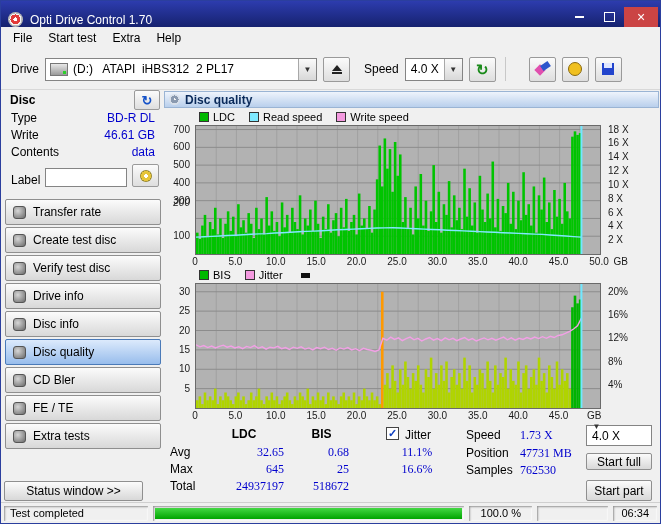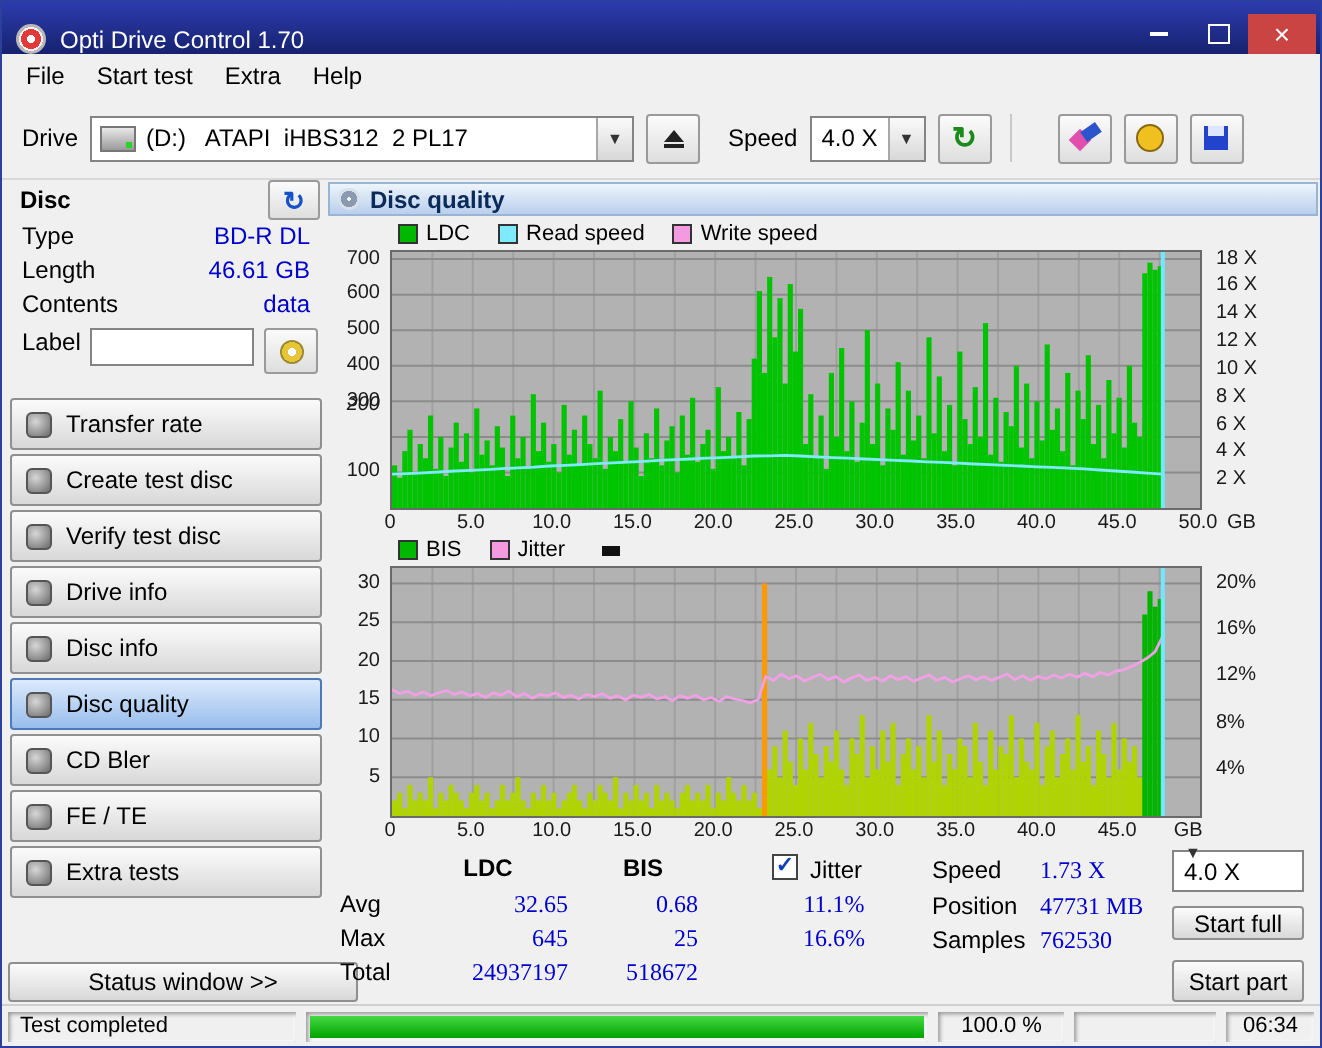--- a/index.html
+++ b/index.html
@@ -37,32 +37,32 @@
   .ico-save{position:relative;width:12px;height:12px;background:#2244cc;}
   .ico-save .in{position:absolute;left:2px;top:0;width:8px;height:5px;background:#dfe6ff;}
   
   .sidebar{position:absolute;top:90px;left:2px;width:160px;bottom:22px;}
   .disc-header{display:flex;align-items:center;height:18px;font-weight:bold;padding:0 3px 0 7px;}
   .disc-refresh{margin-left:auto;width:24px;height:18px;background:linear-gradient(#fbfbfb,#dedede);
     border:1px solid #9a9a9a;border-radius:2px;display:flex;align-items:center;justify-content:center;
     color:#1552c8;font-weight:bold;font-size:13px;line-height:1;}
   .info-row{display:flex;padding:2px 8px 1px 8px;}
   .info-value{margin-left:auto;color:#0000cd;}
-  .label-row{display:flex;align-items:flex-start;padding:4px 4px 3px 8px;gap:5px;}
+  .label-row{display:flex;align-items:flex-end;padding:4px 4px 3px 8px;gap:5px;}
   .label-input{width:76px;height:17px;border:1px solid #848484;background:#fff;font-family:inherit;font-size:12px;padding:0 2px;}
   .label-btn{width:26px;height:21px;background:linear-gradient(#fbfbfb,#dedede);border:1px solid #9a9a9a;border-radius:2px;
     display:flex;align-items:center;justify-content:center;}
   .ico-disc-label{width:12px;height:12px;border-radius:50%;background:radial-gradient(circle,#fff 0 2px,#e6c53a 2px 5px,#9a8a30 5px);}
   .side-btns{margin-top:9px;}
   .side-btn{position:relative;width:156px;height:26px;margin:0 auto 2px;background:linear-gradient(#fbfbfb,#d8d8d8);
     border:1px solid #8f8f8f;border-radius:2px;display:flex;align-items:center;padding-left:27px;box-sizing:border-box;}
   .side-btn.active{background:linear-gradient(#dceafc,#98bdec);border-color:#4a7ab8;}
   .side-icon{position:absolute;left:7px;top:6px;width:13px;height:13px;border-radius:3px;border:1px solid #555;
     background:radial-gradient(circle at 35% 35%,#d6d6d6,#6a6a6a);box-sizing:border-box;}
-  .status-window-btn{position:absolute;left:1px;bottom:0;width:175px;height:20px;background:linear-gradient(#fbfbfb,#d8d8d8);
+  .status-window-btn{position:absolute;left:1px;bottom:0;width:139px;height:20px;background:linear-gradient(#fbfbfb,#d8d8d8);
     border:1px solid #8f8f8f;border-radius:2px;display:flex;align-items:center;justify-content:center;box-sizing:border-box;margin-top:23px;}
   
   .main-header{position:absolute;left:163px;top:90px;width:495px;height:17px;background:linear-gradient(#eef4fc,#b9cfec);
     border:1px solid #9ab4d4;display:flex;align-items:center;font-weight:bold;color:#0a2a5a;box-sizing:border-box;}
   .mh-icon{width:11px;height:11px;border-radius:50%;margin:0 5px 0 4px;
     background:radial-gradient(circle,#f4f4f4 0 1px,#8a9ab0 1px 4px,#d8e0ea 4px);}
   .legend{position:absolute;display:flex;gap:14px;align-items:center;font-size:11px;}
   .legend .item{display:flex;align-items:center;}
   .legend .sw{width:8px;height:8px;border:1px solid #333;margin-right:4px;}
   .legend .blackmark{width:9px;height:5px;background:#111;margin-left:4px;}
@@ -163,21 +163,21 @@
       <span>Disc</span>
       <div class="disc-refresh">
           <span>↻</span>
         </div>
     </div>
     <div class="info-row">
       <span>Type</span>
       <span class="info-value">BD-R DL</span>
     </div>
     <div class="info-row">
-      <span>Length</span>
+      <span>Write</span>
       <span class="info-value">46.61 GB</span>
     </div>
     <div class="info-row">
       <span>Contents</span>
       <span class="info-value">data</span>
     </div>
     <div class="label-row">
       <span>Label</span>
       <input class="label-input" value="" style="">
       <div class="label-btn">

